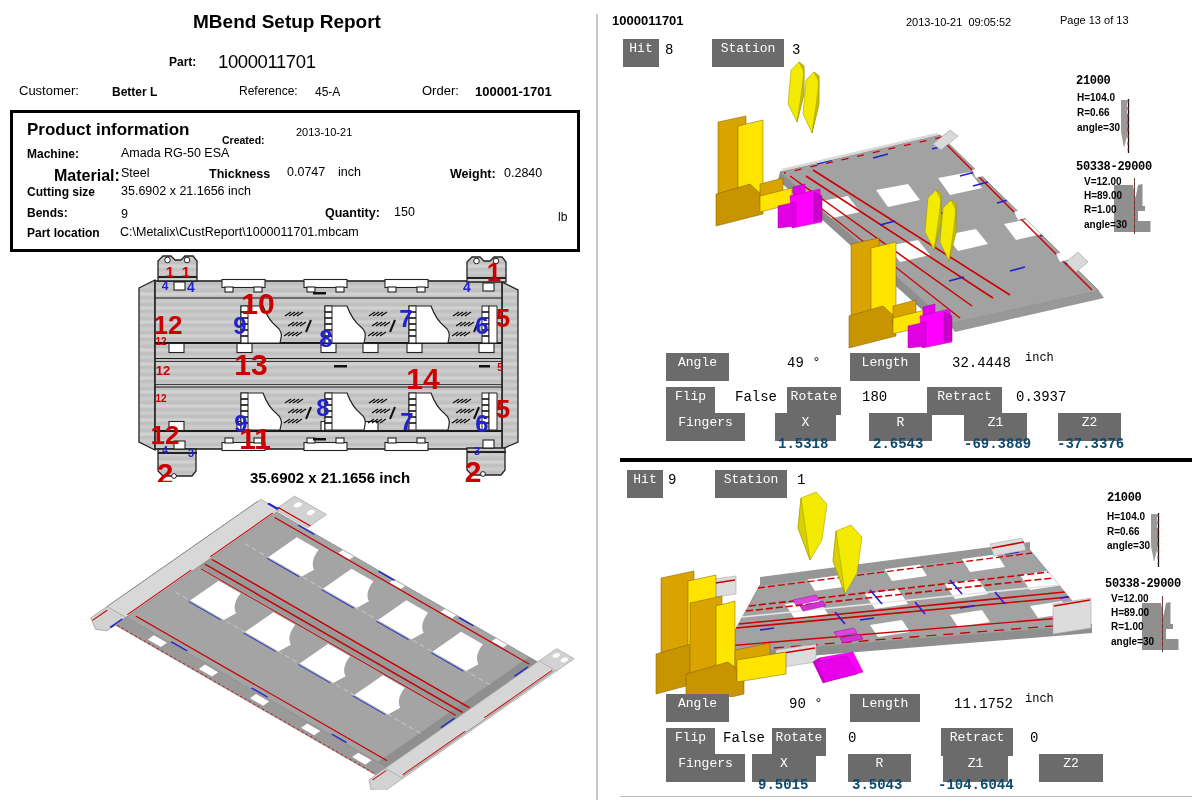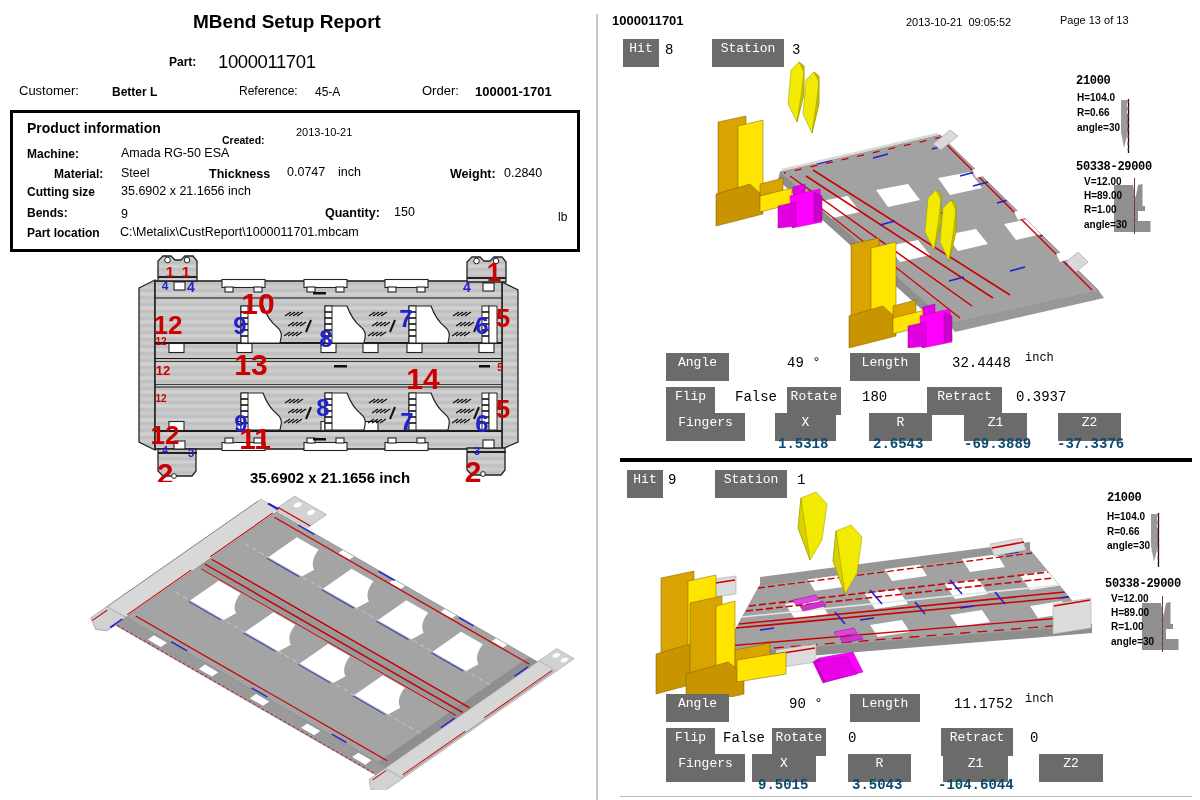--- a/index.html
+++ b/index.html
@@ -29,31 +29,31 @@
 <div class="lbl" style="left:239px;top:84px;font-size:12px;">Reference:</div>
 
 <div class="lbl" style="left:315px;top:85px;font-size:12px;font-weight:normal;">45-A</div>
 
 <div class="lbl" style="left:422px;top:83px;font-size:13px;">Order:</div>
 
 <div class="lbl" style="left:475px;top:84px;font-size:13px;font-weight:bold;">100001‑1701</div>
 
 <div class="abs" style="left:10px;top:110px;width:564px;height:136px;border:3px solid #000;"></div>
 
-<div class="lbl" style="left:27px;top:120px;font-size:14px;font-weight:bold;">Product information</div>
+<div class="lbl" style="left:27px;top:120px;font-size:17px;font-weight:bold;">Product information</div>
 
 <div class="lbl" style="left:222px;top:126px;font-size:10.5px;font-weight:bold;margin-top:8px;">Created:</div>
 
 <div class="lbl" style="left:296px;top:126px;font-size:11px;">2013-10-21</div>
 
 <div class="lbl" style="left:27px;top:147px;font-size:12px;font-weight:bold;">Machine:</div>
 
 <div class="lbl" style="left:121px;top:146px;font-size:12.5px;">Amada RG-50 ESA</div>
 
-<div class="lbl" style="left:27px;top:167px;font-size:12px;font-weight:bold;padding-left:27px;">Material:</div>
+<div class="lbl" style="left:27px;top:167px;font-size:16px;font-weight:bold;padding-left:27px;">Material:</div>
 
 <div class="lbl" style="left:121px;top:166px;font-size:12.5px;">Steel</div>
 
 <div class="lbl" style="left:209px;top:167px;font-size:12.5px;font-weight:bold;">Thickness</div>
 
 <div class="lbl" style="left:287px;top:165px;font-size:12.5px;">0.0747</div>
 
 <div class="lbl" style="left:338px;top:165px;font-size:12.5px;">inch</div>
 
 <div class="lbl" style="left:450px;top:167px;font-size:12.5px;font-weight:bold;">Weight:</div>

